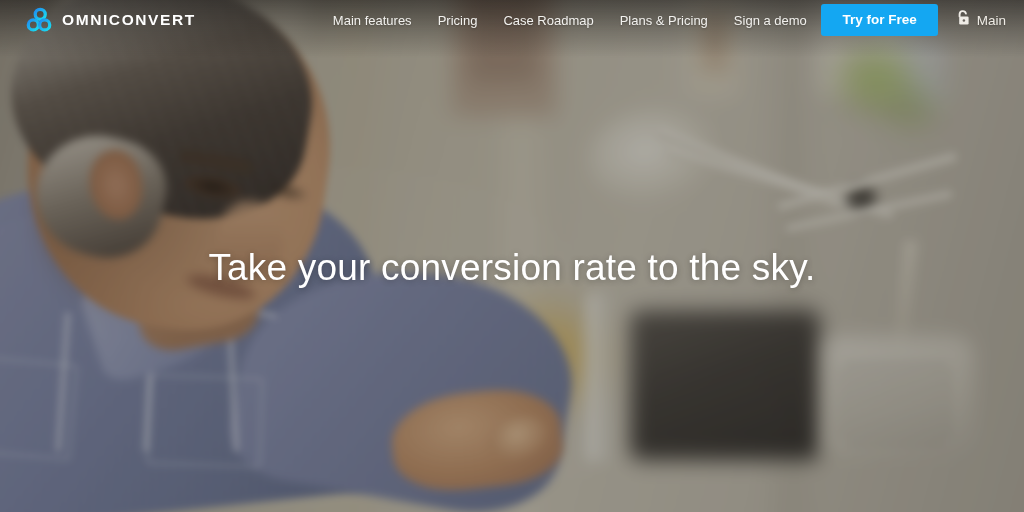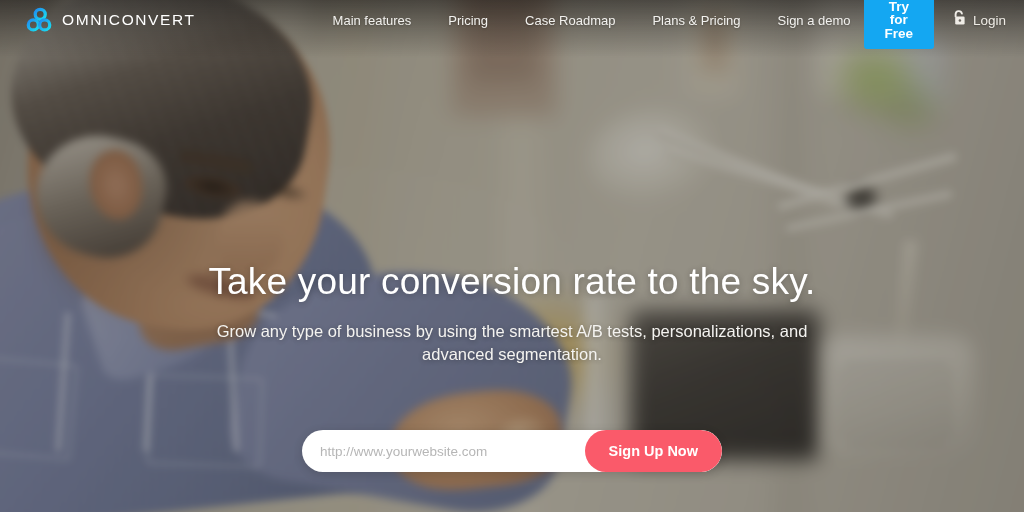--- a/index.html
+++ b/index.html
@@ -389,27 +389,27 @@
     align-items: center;
     gap: 10px;
     margin-left: 26px;
     cursor: pointer;
   }
   .logo-mark { width: 26px; height: 26px; display: block; }
   .brand-name {
     color: #ffffff;
     font-size: 15.5px;
     letter-spacing: 1.6px;
-    font-weight: 400;
+    font-weight: 700;
     white-space: nowrap;
   }
   .nav {
     display: flex;
     align-items: center;
-    gap: 11px;
+    gap: 0;
     margin-left: 124px;
   }
   .nav-item {
     color: #f2f1ee;
     font-size: 13px;
     padding: 0 13px;
     white-space: nowrap;
     cursor: pointer;
     text-shadow: 0 1px 2px rgba(0,0,0,.25);
   }
@@ -445,21 +445,20 @@
   }
 
   
   .hero {
     position: absolute;
     left: 0; right: 0;
     top: 246px;
     z-index: 8;
     text-align: center;
     padding: 0 80px;
-    margin-top: 14px;
   }
   .hero-title {
     margin: 0;
     color: #ffffff;
     font-size: 37px;
     font-weight: 300;
     line-height: 1.18;
     letter-spacing: .2px;
     text-shadow: 0 1px 6px rgba(0,0,0,.28);
   }
@@ -618,28 +617,23 @@
     <div class="header-right">
       <button class="cta-trial">Try for Free</button>
       <div class="login">
         <span>
           <svg width="15" height="18" viewBox="0 0 15 18" xmlns="http://www.w3.org/2000/svg">
             <path d="M3.6 7.4 V5.1 a3.2 3.2 0 0 1 6.3 -0.5" fill="none" stroke="#efece6" stroke-width="1.9" stroke-linecap="round"></path>
             <rect x="3.2" y="7.4" width="9.4" height="8.2" rx="1.3" fill="#efece6"></rect>
             <circle cx="7.9" cy="11.5" r="1.25" fill="#6b6660"></circle>
           </svg>
         </span>
-        <span class="login-label">Login</span>
+        <span class="login-label">Main</span>
       </div>
     </div>
   </div>
 
   <div class="hero">
     <h1 class="hero-title">Take your conversion rate to the sky.</h1>
-    <p class="hero-sub">Grow any type of business by using the smartest A/B tests, personalizations, and advanced segmentation.</p>
   </div>
 
-  <form class="signup">
-    <input class="signup-input" type="text" placeholder="http://www.yourwebsite.com" style="">
-    <button class="signup-btn" type="submit">Sign Up Now</button>
-  </form>
 
 </div>
 
 </body></html>

